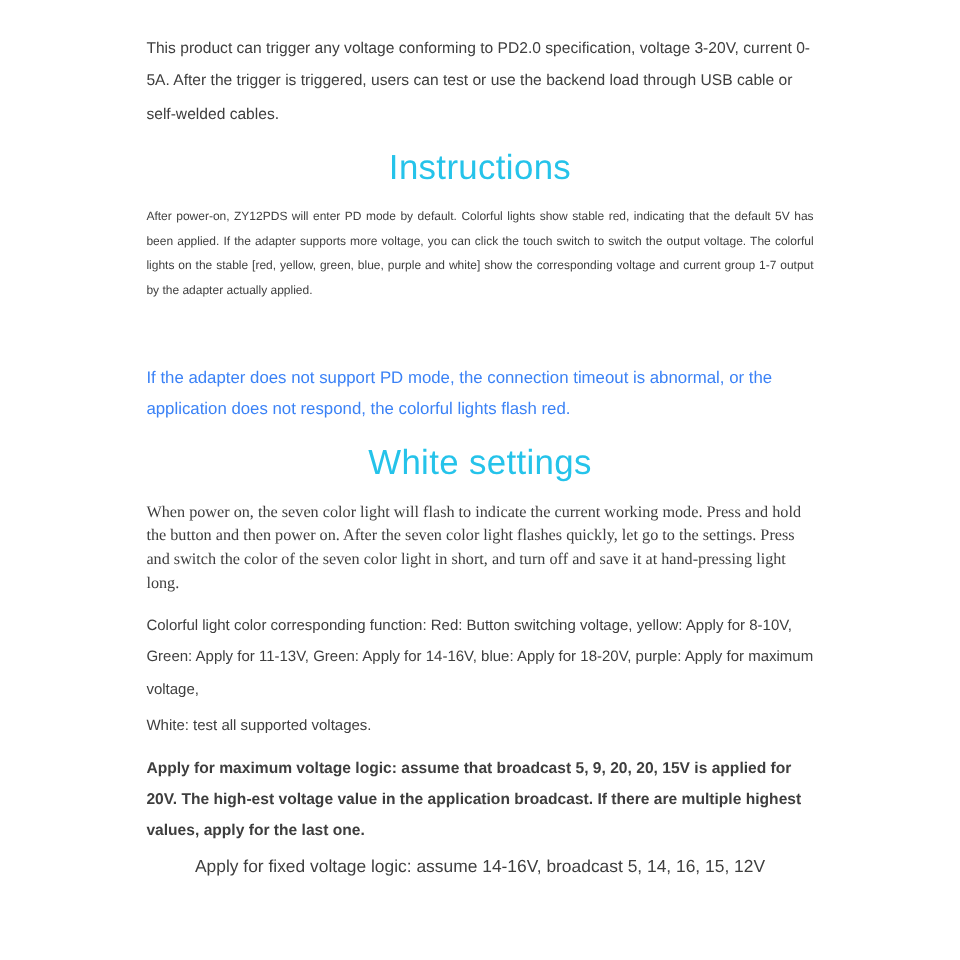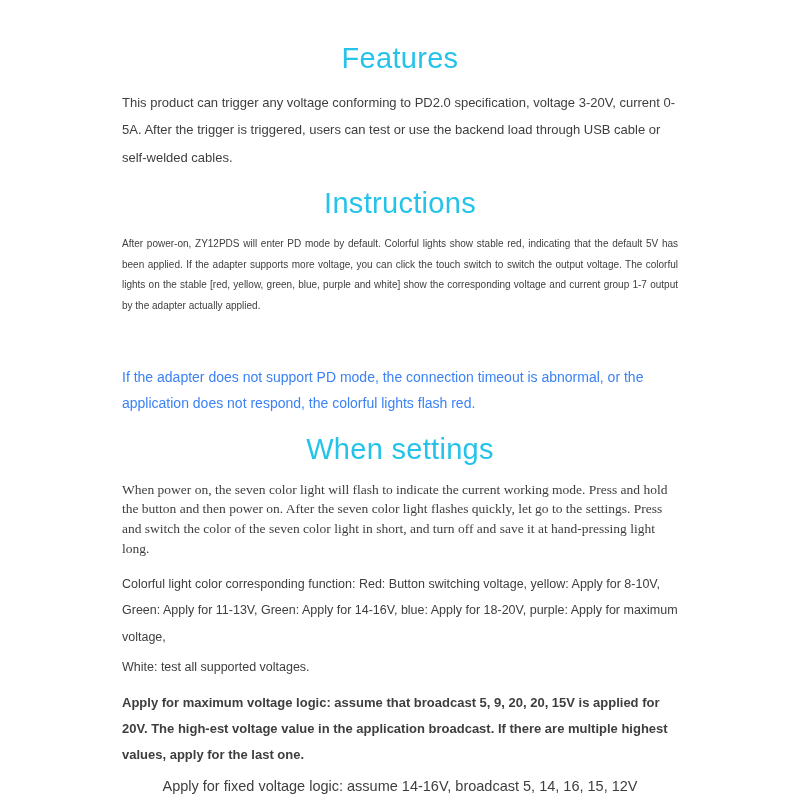--- a/index.html
+++ b/index.html
@@ -74,32 +74,31 @@
     text-align: center;
     margin-bottom: 9px;
   }
 </style>
 </head>
 <body>
 
 <div class="page">
 
   <section>
-    <h1 class="section-heading">Features</h1>
     <p class="p-features">This product can trigger any voltage conforming to PD2.0 specification, voltage 3-20V, current 0-5A. After the trigger is triggered, users can test or use the backend load through USB cable or self-welded cables.</p>
   </section>
 
   <section>
     <h1 class="section-heading">Instructions</h1>
     <p class="p-inst1">After power-on, ZY12PDS will enter PD mode by default. Colorful lights show stable red, indicating that the default 5V has been applied. If the adapter supports more voltage, you can click the touch switch to switch the output voltage. The colorful lights on the stable [red, yellow, green, blue, purple and white] show the corresponding voltage and current group 1-7 output by the adapter actually applied.</p>
     <p class="p-inst2">If the adapter does not support PD mode, the connection timeout is abnormal, or the application does not respond, the colorful lights flash red.</p>
   </section>
 
   <section>
-    <h1 class="section-heading">When settings</h1>
+    <h1 class="section-heading">White settings</h1>
     <p class="p-mode1">When power on, the seven color light will flash to indicate the current working mode. Press and hold the button and then power on. After the seven color light flashes quickly, let go to the settings. Press and switch the color of the seven color light in short, and turn off and save it at hand-pressing light long.</p>
     <p class="p-mode2">Colorful light color corresponding function: Red: Button switching voltage, yellow: Apply for 8-10V, Green: Apply for 11-13V, Green: Apply for 14-16V, blue: Apply for 18-20V, purple: Apply for maximum voltage,</p>
     <p class="p-mode3">White: test all supported voltages.</p>
     <p class="p-mode4">Apply for maximum voltage logic: assume that broadcast 5, 9, 20, 20, 15V is applied for 20V. The high-est voltage value in the application broadcast. If there are multiple highest values, apply for the last one.</p>
     <p class="p-mode5">Apply for fixed voltage logic: assume 14-16V, broadcast 5, 14, 16, 15, 12V</p>
 
   </section>
 
 </div>
 

